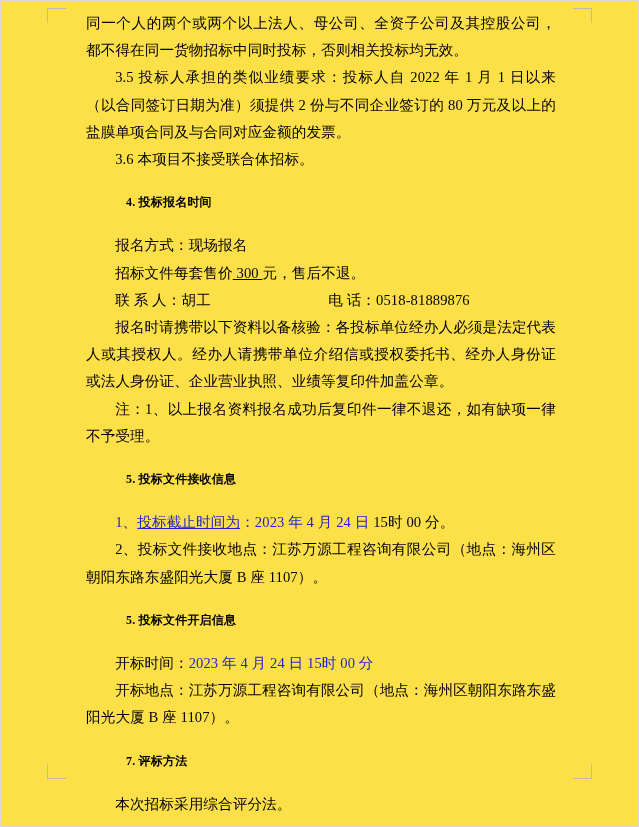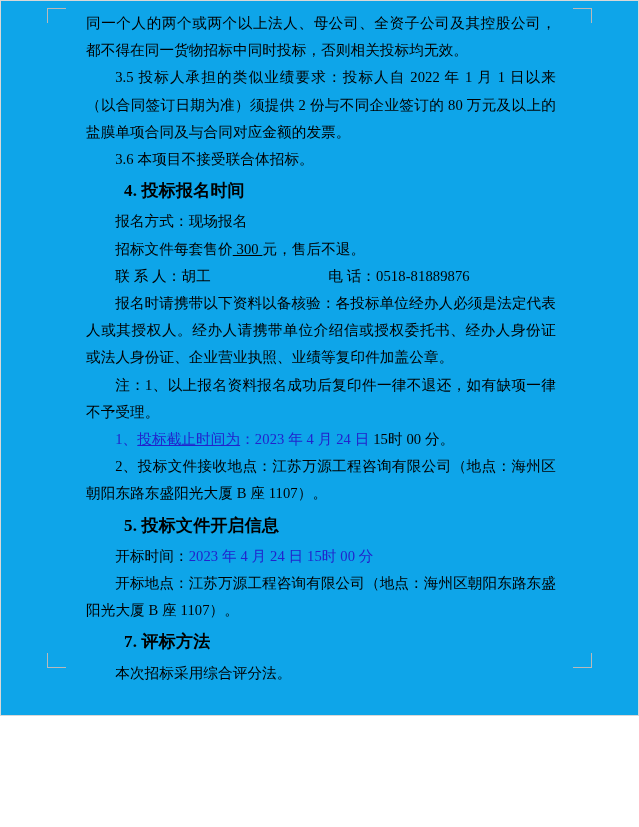--- a/index.html
+++ b/index.html
@@ -9,22 +9,22 @@
   }
   body {
     width: 639px;
     height: 827px;
     overflow: hidden;
     font-family: "Liberation Serif", "DejaVu Serif", serif;
   }
   .page {
     position: relative;
     width: 639px;
-    height: 716px;
-    background: #0ea5e9;
+    height: 827px;
+    background: #fde047;
     box-sizing: border-box;
   }
   .page-border {
     position: absolute;
     left: 0; top: 0; right: 0; bottom: 0;
     border: 1px solid #d8d8d8;
     pointer-events: none;
   }
   .content {
     position: absolute;
@@ -37,24 +37,24 @@
     font-size: 14.6px;
     line-height: 27.2px;
     color: #000000;
     text-align: justify;
     text-justify: inter-ideograph;
     letter-spacing: 0.1px;
   }
   .indent2 { text-indent: 2em; }
   .heading {
     font-weight: bold;
-    font-size: 17px;
+    font-size: 12px;
     line-height: 27.2px;
     text-indent: 2em;
-    margin: 4px;
+    margin: 16px;
     color: #000000;
     letter-spacing: 0.2px;
   }
   .blue {
     color: #2222cc;
   }
   .u {
     text-decoration: underline;
   }
   .sp {
@@ -122,20 +122,21 @@
 
     <p class="indent2"><span>招标文件每套售价</span><span class="u"> 300 </span><span>元，售后不退。</span></p>
 
 
     <p class="indent2"><span>联 系 人：胡工</span><span class="sp">　　　　　　</span><span>电 话：0518-81889876</span></p>
 
     <p class="indent2">报名时请携带以下资料以备核验：各投标单位经办人必须是法定代表人或其授权人。经办人请携带单位介绍信或授权委托书、经办人身份证或法人身份证、企业营业执照、业绩等复印件加盖公章。</p>
 
     <p class="indent2">注：1、以上报名资料报名成功后复印件一律不退还，如有缺项一律不予受理。</p>
 
+    <p class="heading">5. 投标文件接收信息</p>
 
     <p class="indent2"><span class="blue">1、</span><span class="blue u">投标截止时间为</span><span class="blue">：</span><span class="blue">2023 年 4 月 24 日</span><span> 15时 00 分。</span></p>
 
     <p class="indent2">2、投标文件接收地点：江苏万源工程咨询有限公司（地点：海州区朝阳东路东盛阳光大厦 B 座 1107）。</p>
 
     <p class="heading">5. 投标文件开启信息</p>
 
     <p class="indent2"><span>开标时间：</span><span class="blue">2023 年 4 月 24 日 15时 00 分</span></p>
 
     <p class="indent2">开标地点：江苏万源工程咨询有限公司（地点：海州区朝阳东路东盛阳光大厦 B 座 1107）。</p>

